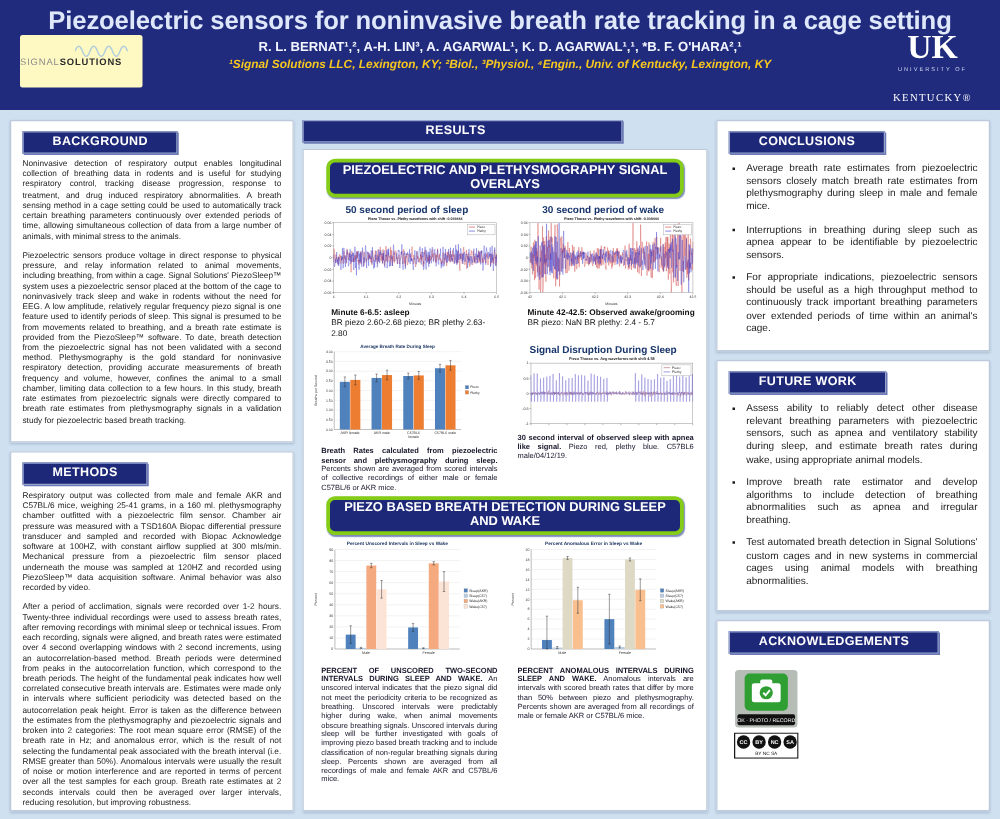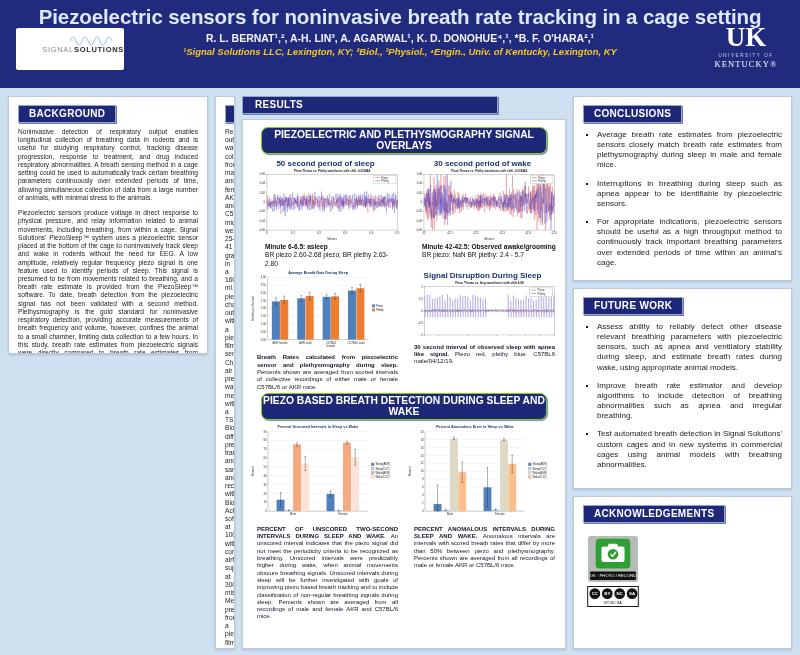--- a/index.html
+++ b/index.html
@@ -3,48 +3,48 @@
 <meta charset="utf-8">
 <style>
   html,body{margin:0;padding:0;}
   body{width:800px;height:655px;position:relative;overflow:hidden;background:#cfe0f0;
        font-family:"Liberation Sans",sans-serif;color:#1c1c1c;}
   
   .hdr{position:absolute;top:0;left:0;right:0;height:88px;background:#202b7d;text-align:center;}
   .hdr h1{margin:5px 0 0;font-size:20.5px;font-weight:bold;color:#dfe8fa;letter-spacing:-.1px;}
   .authors{font-size:10.5px;font-weight:bold;color:#f2f5ff;margin-top:3px;}
   .affil{font-size:9.5px;font-weight:bold;font-style:italic;color:#f6c71f;margin-top:2px;}
-  .logo-ss{position:absolute;left:16px;top:28px;width:108px;height:42px;background:#ffffff;border-radius:2px;
-           display:flex;align-items:center;justify-content:flex-end;overflow:hidden;}
+  .logo-ss{position:absolute;left:16px;top:28px;width:98px;height:42px;background:#fef9c3;border-radius:2px;
+           display:flex;align-items:center;justify-content:flex-start;overflow:hidden;}
   .ss-wave{position:absolute;right:8px;top:4px;opacity:.8;}
   .ss-text{position:relative;font-size:7.5px;letter-spacing:.7px;color:#8a8a8a;}
   .ss-text b{color:#2b2b2b;}
   .logo-uk{position:absolute;right:12px;top:24px;width:84px;color:#fff;text-align:center;}
   .uk-mark{font-family:"Liberation Serif",serif;font-size:27px;font-weight:bold;line-height:1;}
   .uk-sub1{font-size:4.5px;letter-spacing:1.6px;color:#cdd5ef;margin-top:2px;}
-  .uk-sub2{font-family:"Liberation Serif",serif;font-size:8.5px;letter-spacing:1.1px;margin-top:1px;}
+  .uk-sub2{font-family:"Liberation Serif",serif;font-size:8.5px;letter-spacing:1.1px;margin-top:15px;}
   
   .cols{position:absolute;top:88px;left:0;right:0;bottom:0;padding:8px 8px 6px;box-sizing:border-box;
         display:flex;gap:7px;}
-  .col-left{width:227px;display:flex;flex-direction:row;gap:7px;}
+  .col-left{width:227px;display:flex;flex-direction:column;gap:7px;}
   .col-mid{flex:1;min-width:0;display:flex;flex-direction:column;gap:5px;}
   .col-right{width:219px;display:flex;flex-direction:column;gap:7px;}
   .card{background:#fff;border:1px solid #bccadb;box-shadow:0 1px 2px rgba(20,40,90,.2);
         padding:6px 9px;box-sizing:border-box;overflow:hidden;}
   .badge{display:inline-block;background:#1e2878;color:#fff;font-weight:bold;font-size:10px;
-         padding:2px 10px 3px;border:1px solid #96a4cf;box-shadow:1px 1px 0 #6b79b4;
-         letter-spacing:.3px;margin-bottom:5px;}
+         padding:2px 23px 3px;border:1px solid #96a4cf;box-shadow:1px 1px 0 #6b79b4;
+         letter-spacing:.3px;margin-bottom:5px;text-align:center;}
   .txt p{font-size:6.6px;line-height:1.25;text-align:justify;margin:0 0 7px;}
   .bg-card{height:258px;}
   .me-card{flex:1;}
   
   .results-badge{width:256px;box-sizing:border-box;padding-left:12px;margin-bottom:0;}
   .mid-card{flex:1;padding:5px 8px;display:flex;flex-direction:column;}
   .panel-bar{background:#1e2878;color:#fff;font-weight:bold;font-size:10.3px;text-align:center;
-             border:1px solid #84cc16;border-radius:7px;padding:1px 0 2px;margin:2px 10px 4px;
+             border:3px solid #84cc16;border-radius:7px;padding:1px 0 2px;margin:2px 10px 4px;
              box-shadow:1px 1px 1px #7d8abc;}
   .fig-row{display:flex;gap:8px;align-items:flex-start;}
   figure{margin:0;flex:1;min-width:0;}
   .fig-head{font-size:8px;font-weight:bold;color:#17356b;text-align:center;margin:1px 0 0;}
   svg.chart{display:block;width:100%;height:auto;}
   .fig-cap{font-size:6.6px;line-height:1.3;margin:2px 0 2px 14px;color:#111;}
   .cap{font-size:6px;line-height:1.22;text-align:justify;color:#15152a;margin:2px 2px 0 6px;}
   .lead{font-weight:bold;}
   
   .co-card{flex:0 0 185px;}
@@ -63,21 +63,21 @@
 <div class="poster">
 
   <header class="hdr">
     <div class="logo-ss">
       <svg class="ss-wave" width="46" height="18" viewBox="0 0 46 18">
         <path d="M0 9 q3 -8 6 0 q3 8 6 0 q3 -8 6 0 q3 8 6 0 q3 -8 6 0 q3 8 6 0 q3 -8 6 0" fill="none" stroke="#9fc4e0" stroke-width="1.2"></path>
       </svg>
       <span class="ss-text"><span>SIGNAL</span><b>SOLUTIONS</b></span>
     </div>
     <h1>Piezoelectric sensors for noninvasive breath rate tracking in a cage setting</h1>
-    <div class="authors">R. L. BERNAT¹,², A-H. LIN³, A. AGARWAL¹, K. D. DONOHUE⁴,¹, *B. F. O'HARA²,¹</div>
+    <div class="authors">R. L. BERNAT¹,², A-H. LIN³, A. AGARWAL¹, K. D. AGARWAL¹,¹, *B. F. O'HARA²,¹</div>
     <div class="affil">¹Signal Solutions LLC, Lexington, KY; ²Biol., ³Physiol., ⁴Engin., Univ. of Kentucky, Lexington, KY</div>
     <div class="logo-uk">
       <div class="uk-mark">UK</div>
       <div class="uk-sub1">UNIVERSITY OF</div>
       <div class="uk-sub2">KENTUCKY®</div>
     </div>
   </header>
 
   <main class="cols">
 

